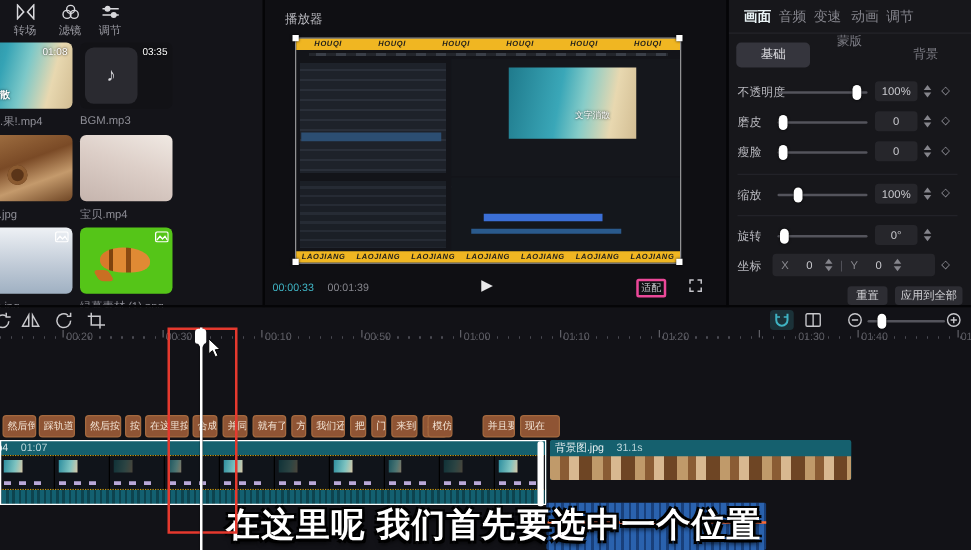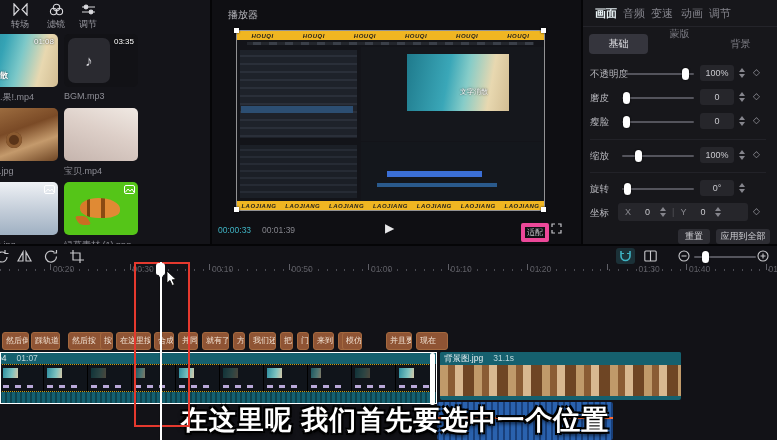--- a/index.html
+++ b/index.html
@@ -56,21 +56,21 @@
   .ae-worky{left:135px;top:114px;width:125px;height:2px;background:#c8a020;}
   .ae-bar1{left:150px;top:140px;width:95px;height:6px;background:#3b6fd6;}
   .ae-bar2{left:140px;top:152px;width:120px;height:4px;background:#2a5a8c;}
   .ae-ruler{left:124px;top:118px;width:183px;height:1px;background:#2a2f38;}
   #video-overlay-text{left:26px;top:143px;width:307px;text-align:center;font-size:15px;font-weight:bold;color:#fff;
      text-shadow:-1px -1px 0 #000,1px -1px 0 #000,-1px 1px 0 #000,1px 1px 0 #000,0 0 3px #000;letter-spacing:1px;}
   #player-controls{left:0px;top:219px;width:372px;height:24px;}
   #time-current{left:7px;top:6px;font-size:8.5px;color:#3fb3c3;}
   #time-total{left:51px;top:6px;font-size:8.5px;color:#85858c;}
   #play-btn{left:174px;top:2px;font-size:12px;color:#e8e8ea;cursor:pointer;}
-  #fit-btn{left:310px;top:4px;font-size:8px;color:#c5c5ca;border:4px solid #ec4899;border-radius:2px;padding:0 2px;line-height:11px;cursor:pointer;}
+  #fit-btn{left:298px;top:4px;font-size:8px;color:#c5c5ca;border:2px solid #ec4899;border-radius:2px;padding:0 2px;line-height:11px;cursor:pointer;}
   #fullscreen-btn{left:340px;top:4px;cursor:pointer;}
   
   .itab{top:6px;font-size:11px;color:#84848c;cursor:pointer;white-space:nowrap;}
   .itab.active{color:#e9f3f6;font-weight:bold;}
   #itabs-divider{left:583px;top:26px;width:194px;height:1px;background:#24242a;}
   .stab{top:0;height:20px;line-height:20px;text-align:center;font-size:10px;color:#7c7c84;border-radius:4px;cursor:pointer;}
   .stab.active{background:#35353d;color:#e2e2e6;}
   .irow-label{font-size:9.5px;color:#b9b9bf;white-space:nowrap;}
   .sl-track{height:2px;background:#54545c;border-radius:1px;cursor:pointer;}
   .sl-handle{position:absolute;top:-5px;width:7px;height:12px;border-radius:3.5px;background:#fff;box-shadow:0 0 2px #000;cursor:pointer;}
@@ -401,21 +401,21 @@
           <div class="rlabel" style="left: 609.5px; padding-left: 29px;">01:30</div>
           <div class="rtick" style="left: 686px;"></div>
           <div class="rlabel" style="left: 689px;">01:40</div>
           <div class="rtick" style="left: 765.5px;"></div>
           <div class="rlabel" style="left: 768.5px;">01:50</div>
         </div>
     </div>
     <div class="abs" id="text-track" style="left:0;top:86px;width:777px;height:18px;">
         <div class="tclip" style="left: 2px; width: 27px;">然后倒</div>
         <div class="tclip" style="left: 31px; width: 29px;">踩轨道</div>
-        <div class="tclip" style="left: 68px; width: 39px;">然后按</div>
+        <div class="tclip" style="left: 68px; width: 29px;">然后按</div>
         <div class="tclip" style="left: 100px; width: 13px;">按</div>
         <div class="tclip" style="left: 116px; width: 35px;">在这里按</div>
         <div class="tclip" style="left: 154px; width: 20px;">合成</div>
         <div class="tclip" style="left: 178px; width: 20px;">并同</div>
         <div class="tclip" style="left: 202px; width: 27px;">就有了</div>
         <div class="tclip" style="left: 233px; width: 12px;">方</div>
         <div class="tclip" style="left: 249px; width: 27px;">我们还</div>
         <div class="tclip" style="left: 280px; width: 13px;">把</div>
         <div class="tclip" style="left: 297px; width: 12px;">门</div>
         <div class="tclip" style="left: 313px; width: 21px;">来到</div>
@@ -436,21 +436,21 @@
             <div class="ae-frame"></div>
             <div class="ae-frame"></div>
             <div class="ae-frame"></div>
             <div class="ae-frame"></div>
             <div class="ae-frame"></div>
           </div>
           <div class="audio-base"></div>
         </div>
         <div class="sel-frame" style="left: 0px; top: 0px; width: 435px; height: 50px;"></div>
         <div class="sel-handle" style="left: 430px;"></div>
-        <div class="vclip" style="left: 440px; top: 0px; width: 241px; height: 48px; background: rgb(21, 96, 110);">
+        <div class="vclip" style="left: 440px; top: 0px; width: 241px; height: 32px; background: rgb(21, 96, 110);">
           <div class="vclip-header"><span style="margin-left:4px">背景图.jpg</span><span style="margin-left:10px;color:#bcd6da">31.1s</span></div>
           <div class="donut-strip"></div>
         </div>
       </div>
     <div class="abs" id="audio-track" style="left:0;top:156px;width:777px;height:38px;">
         <div id="audio-clip" style="left: 437px; top: 0px; width: 176px; height: 38px;">
           <div class="beatline"></div>
         </div>
       </div>
     <div id="subtitle-overlay">在这里呢  我们首先要选中一个位置</div>

